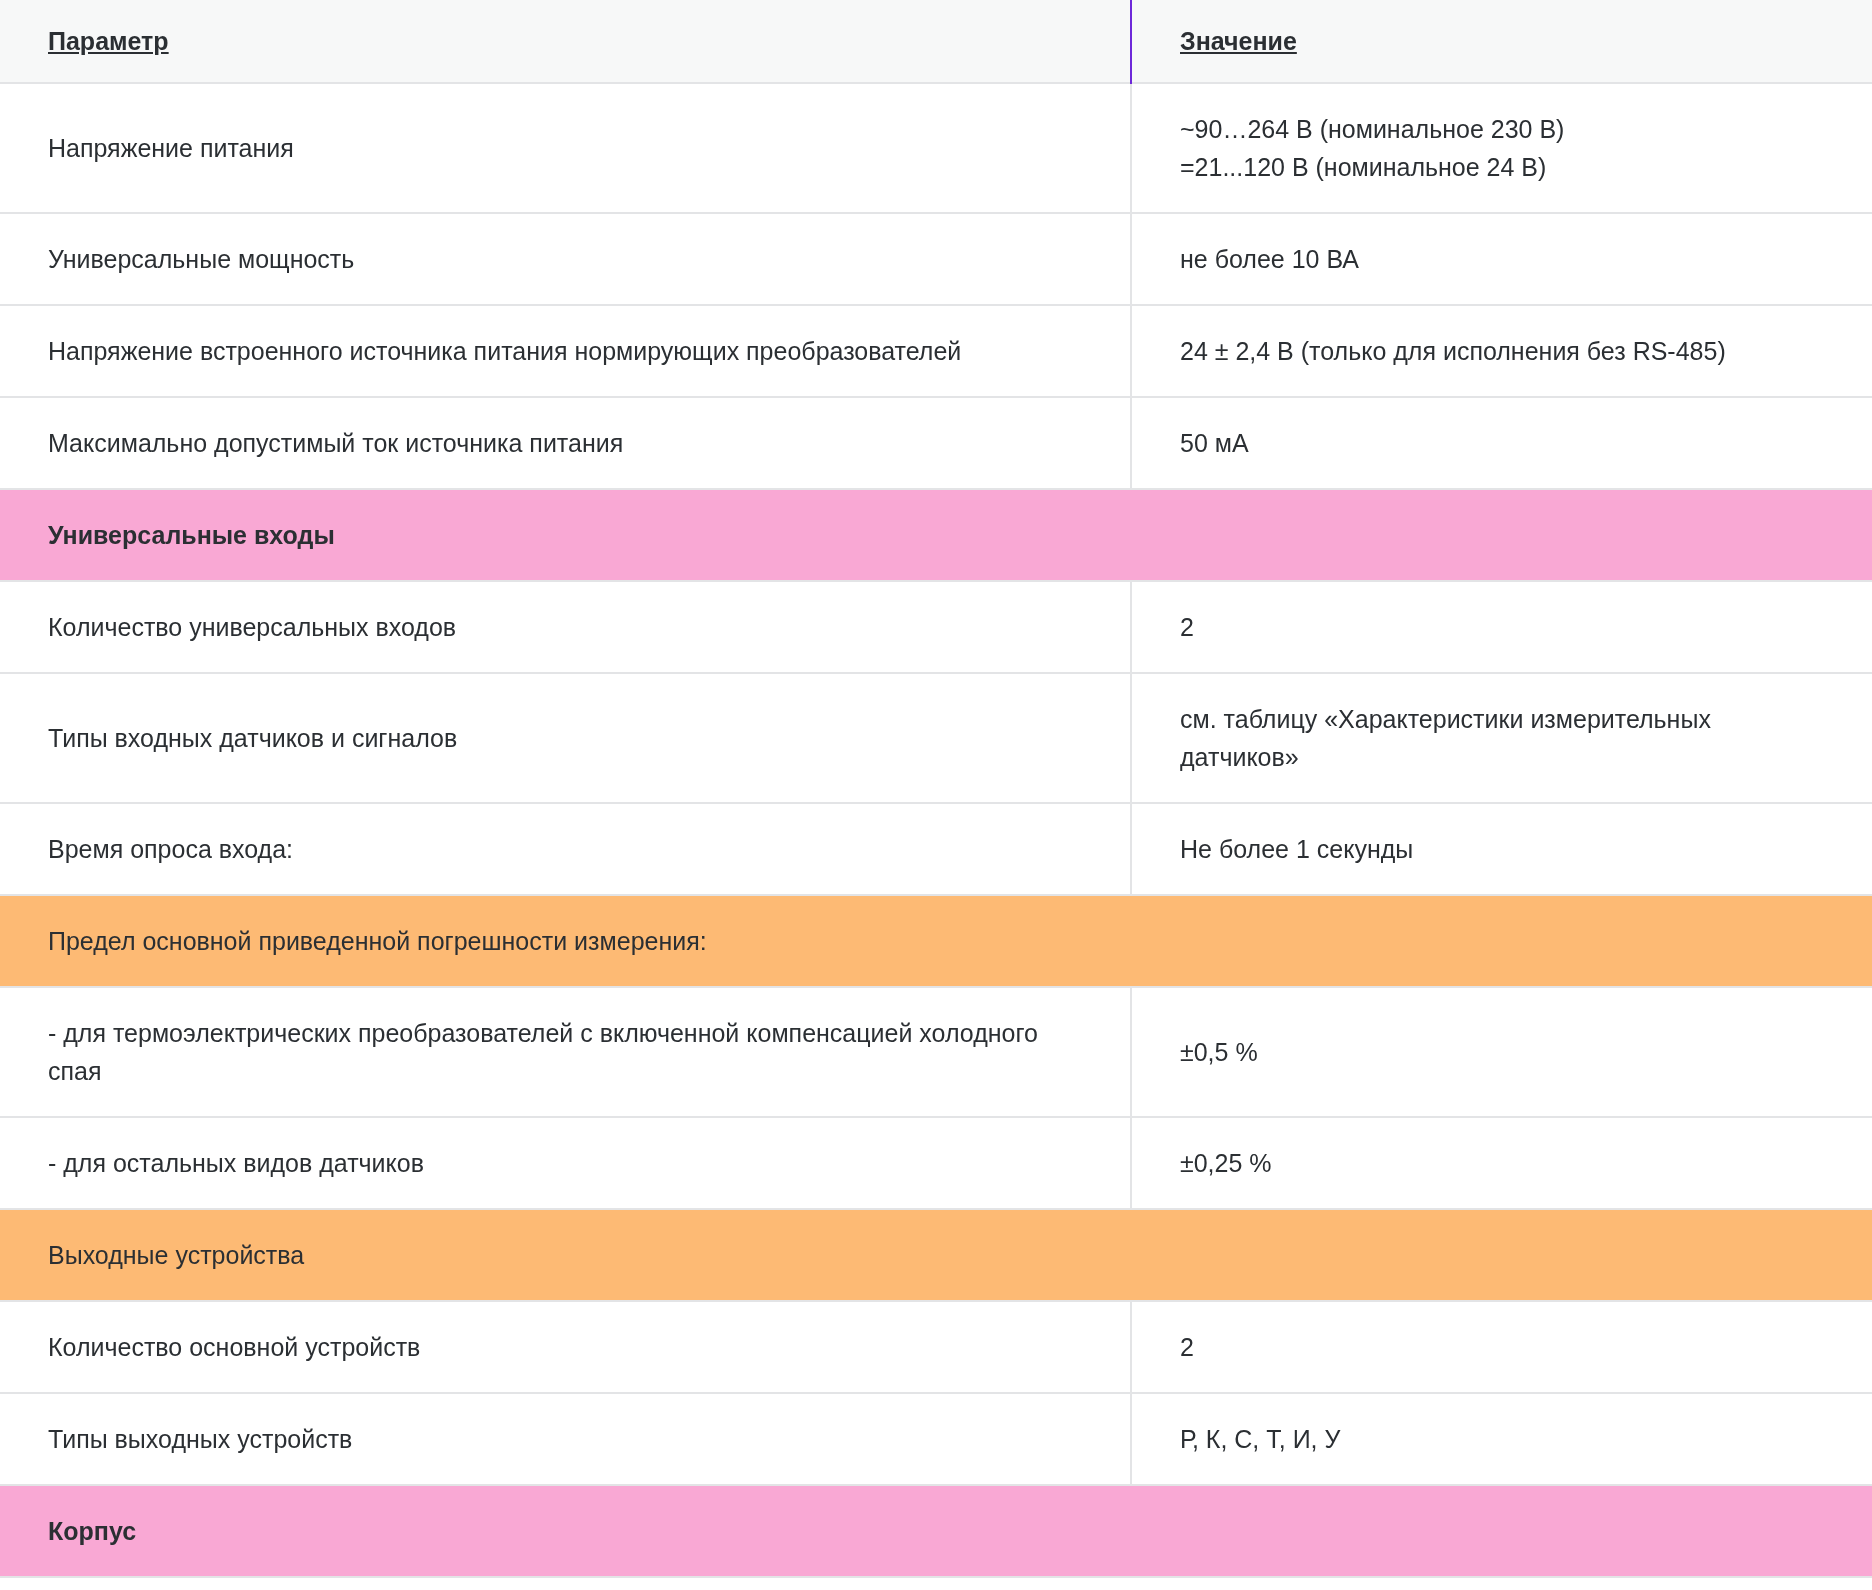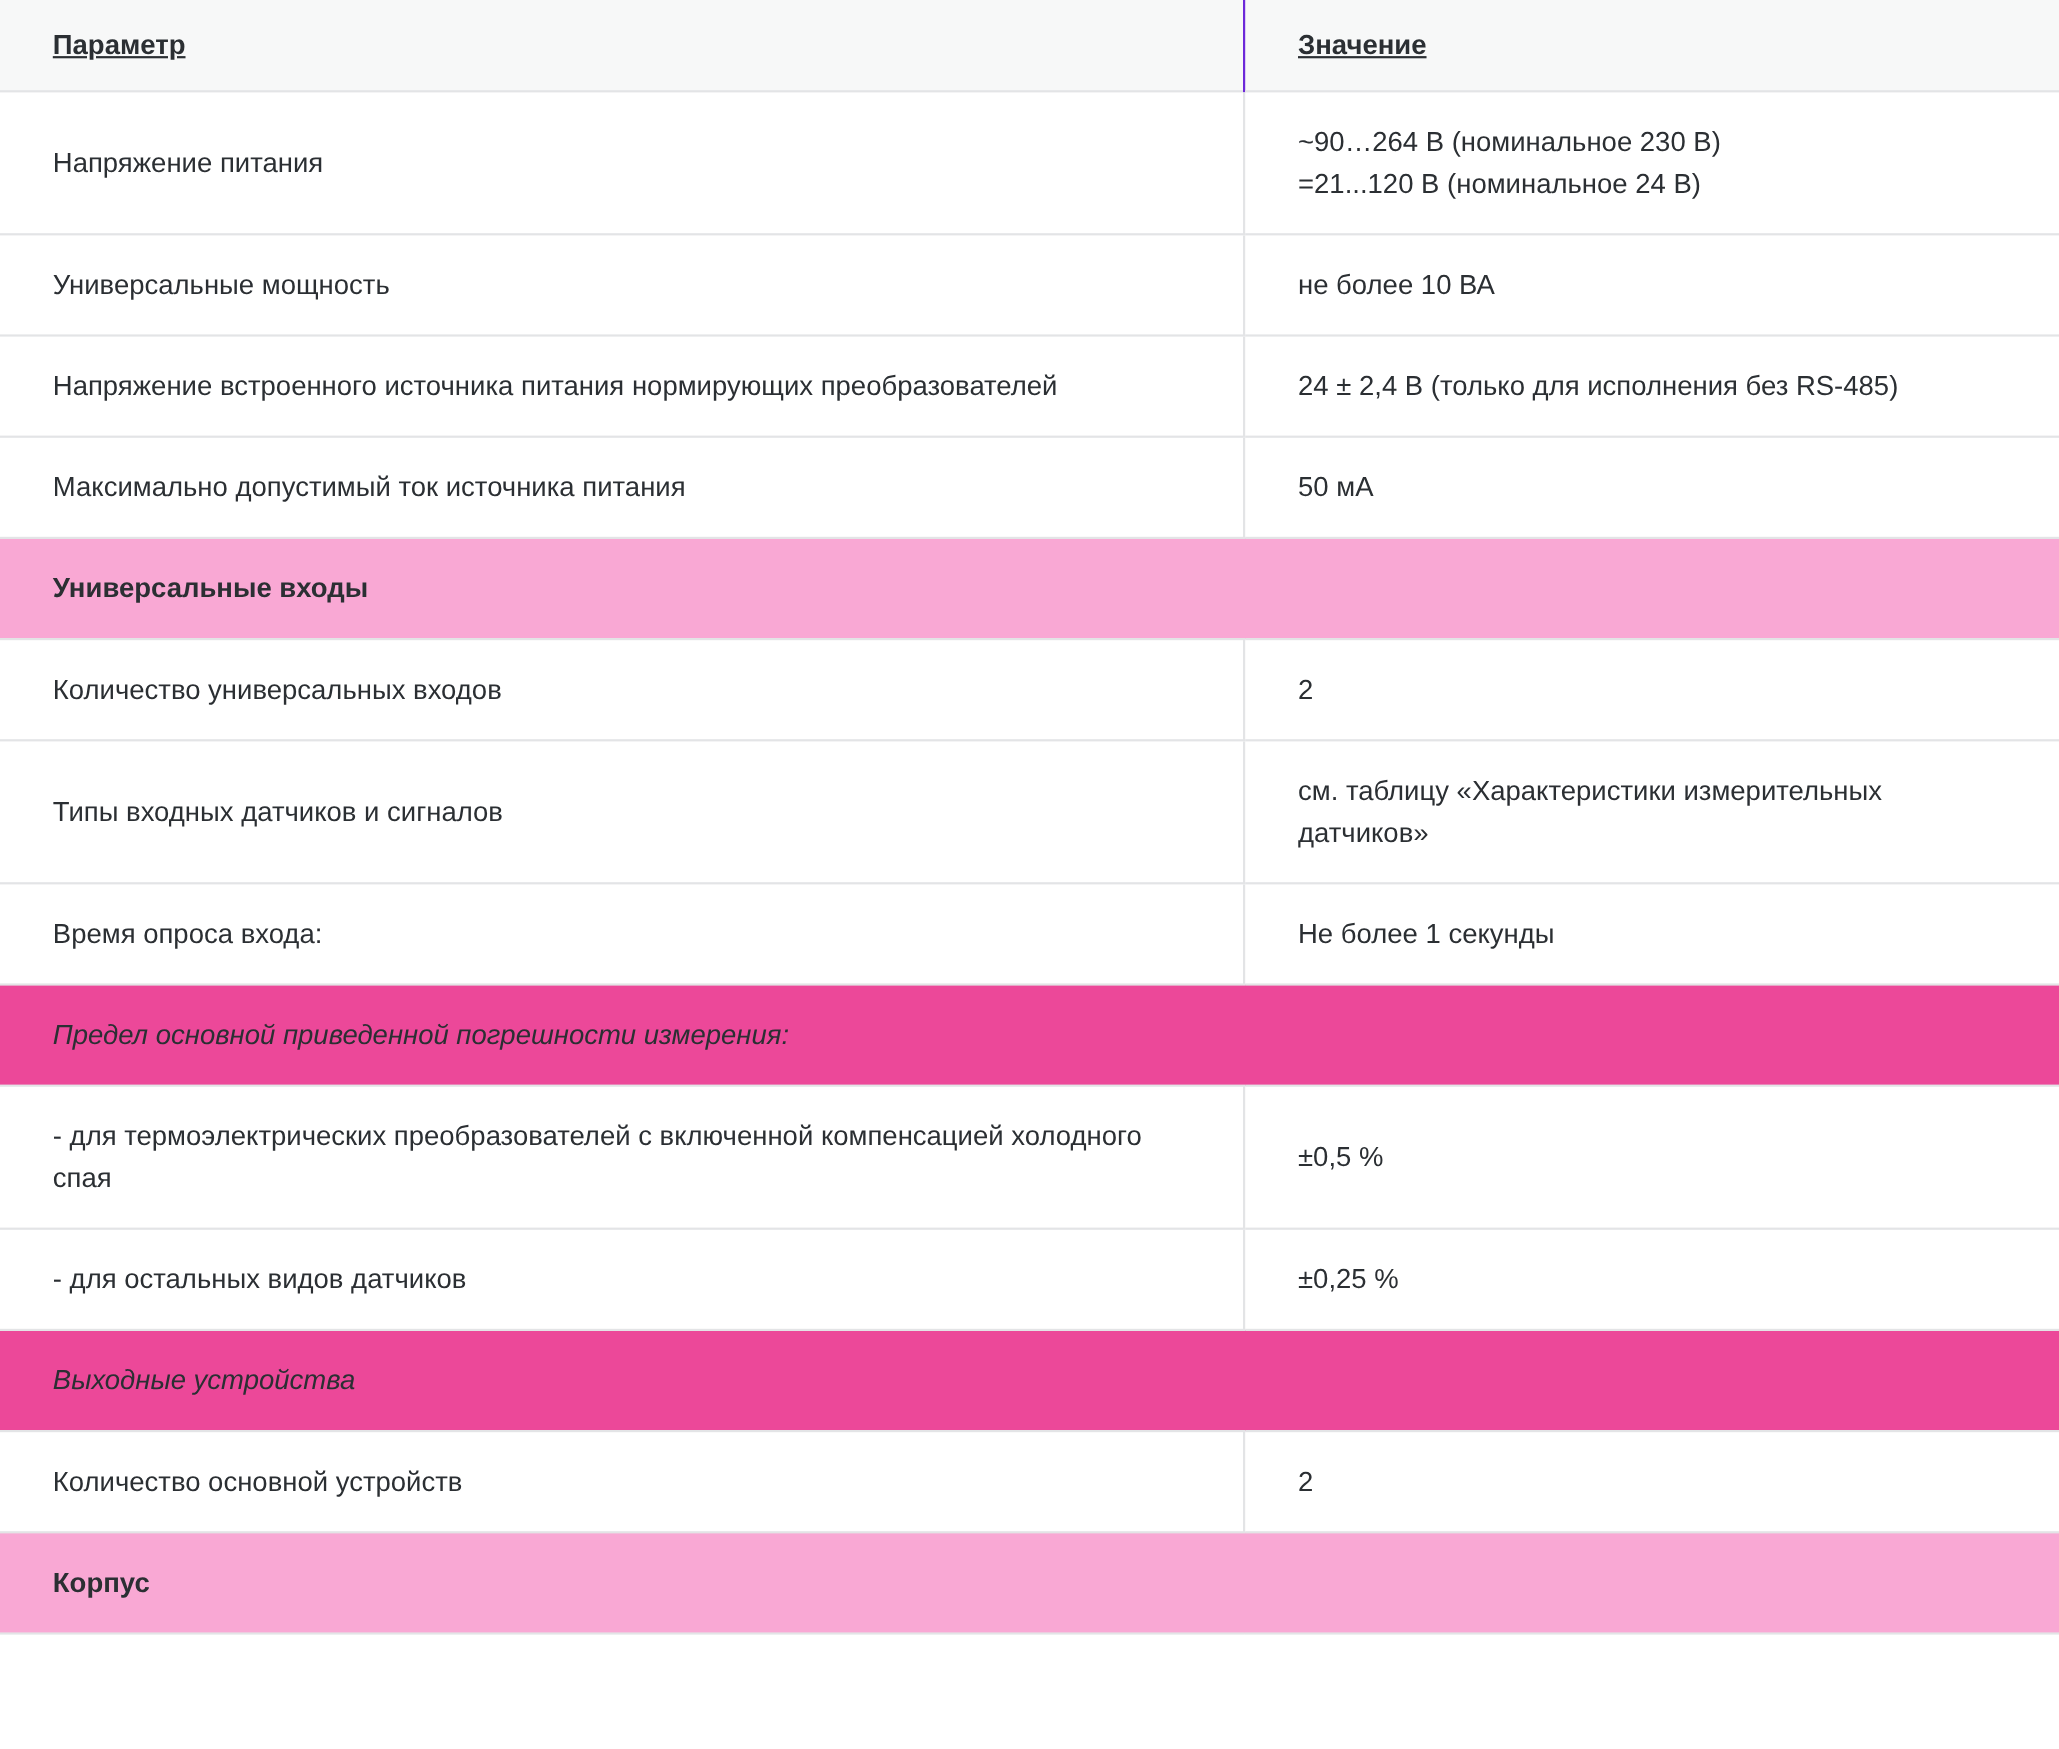--- a/index.html
+++ b/index.html
@@ -70,22 +70,21 @@
   tr.section-row {
     background: #f9a8d4;
     padding-left: 16px;
   }
   tr.section-row td {
     font-weight: 700;
   }
 
   
   tr.subhead-row {
-    background: #ec4899;
-    font-style: italic;
+    background: #fdba74;
   }
   tr.subhead-row td {
     font-weight: 400;
   }
 
   .multiline { white-space: pre-line; }
 </style>
 </head>
 <body>
 
@@ -144,17 +143,21 @@
         <td class="cell-param">- для остальных видов датчиков</td>
         <td class="cell-value multiline">±0,25 %</td>
       </tr>
       <tr class="subhead-row">
         <td class="cell-full" colspan="2">Выходные устройства</td>
       </tr>
       <tr class="data-row">
         <td class="cell-param">Количество основной устройств</td>
         <td class="cell-value multiline">2</td>
       </tr>
+      <tr class="data-row">
+        <td class="cell-param">Типы выходных устройств</td>
+        <td class="cell-value multiline">Р, К, С, Т, И, У</td>
+      </tr>
       <tr class="section-row">
         <td class="cell-full" colspan="2">Корпус</td>
       </tr>
     </tbody>
 </table>
 
 </body></html>

